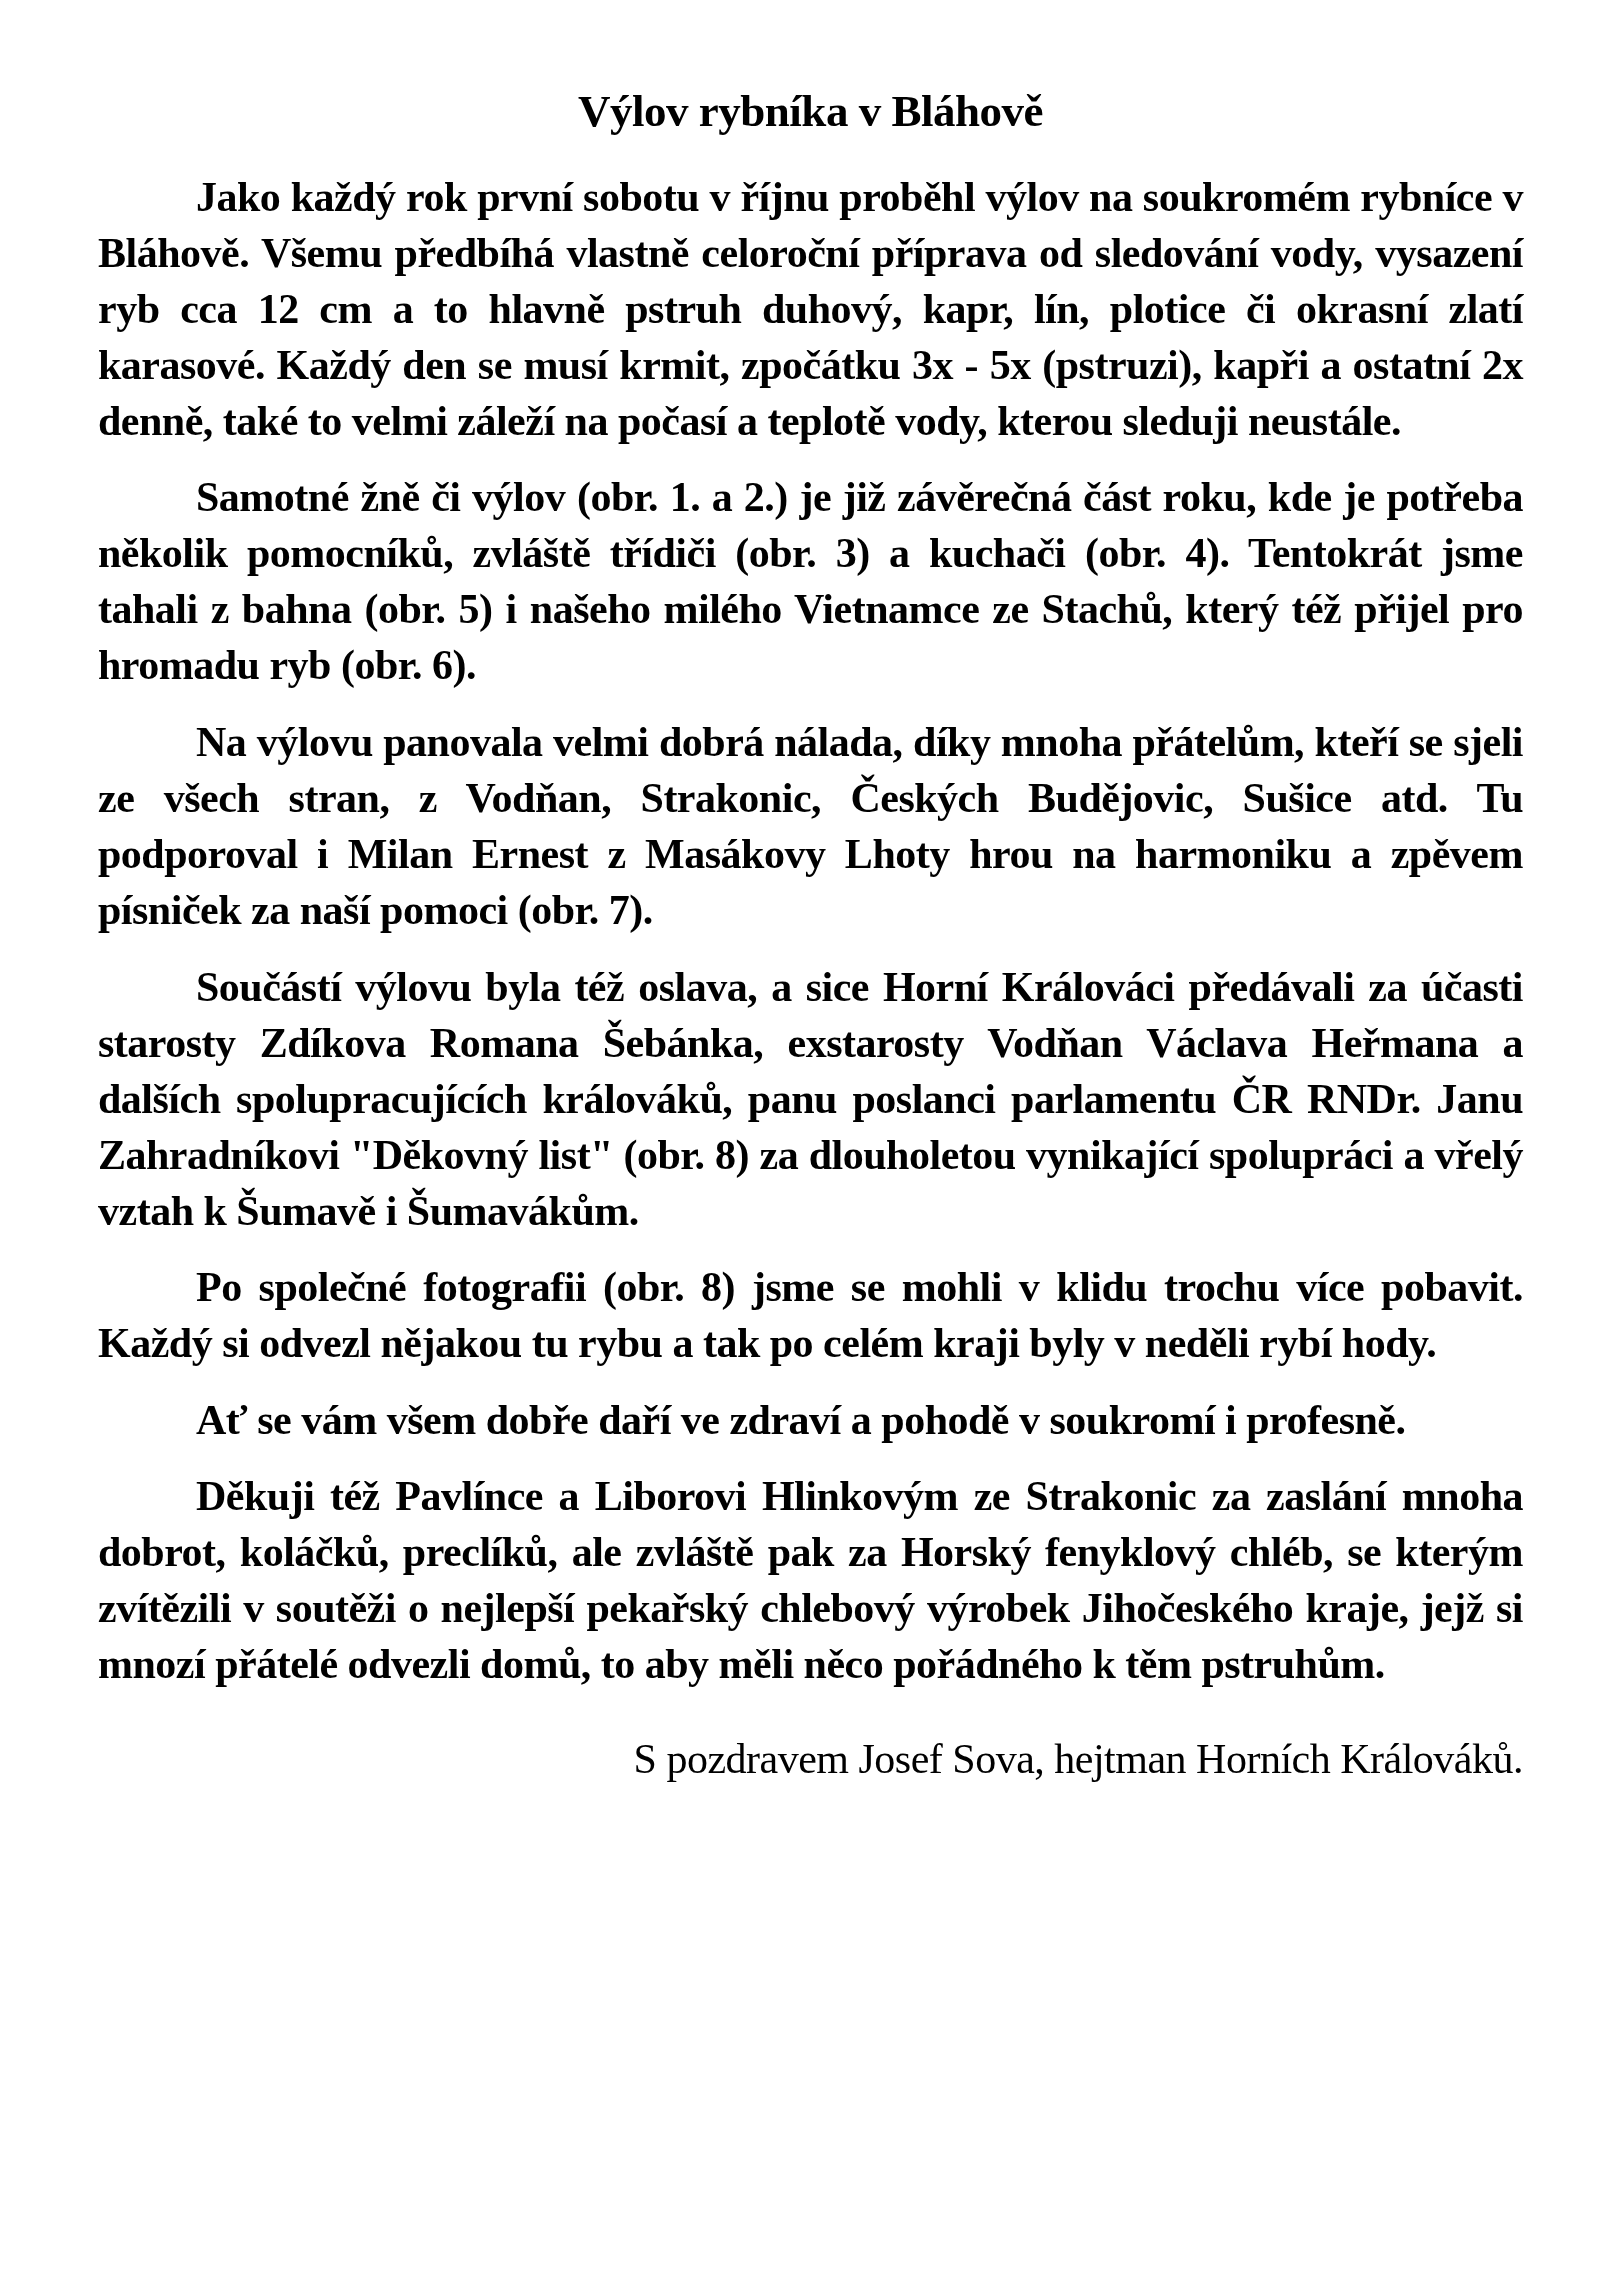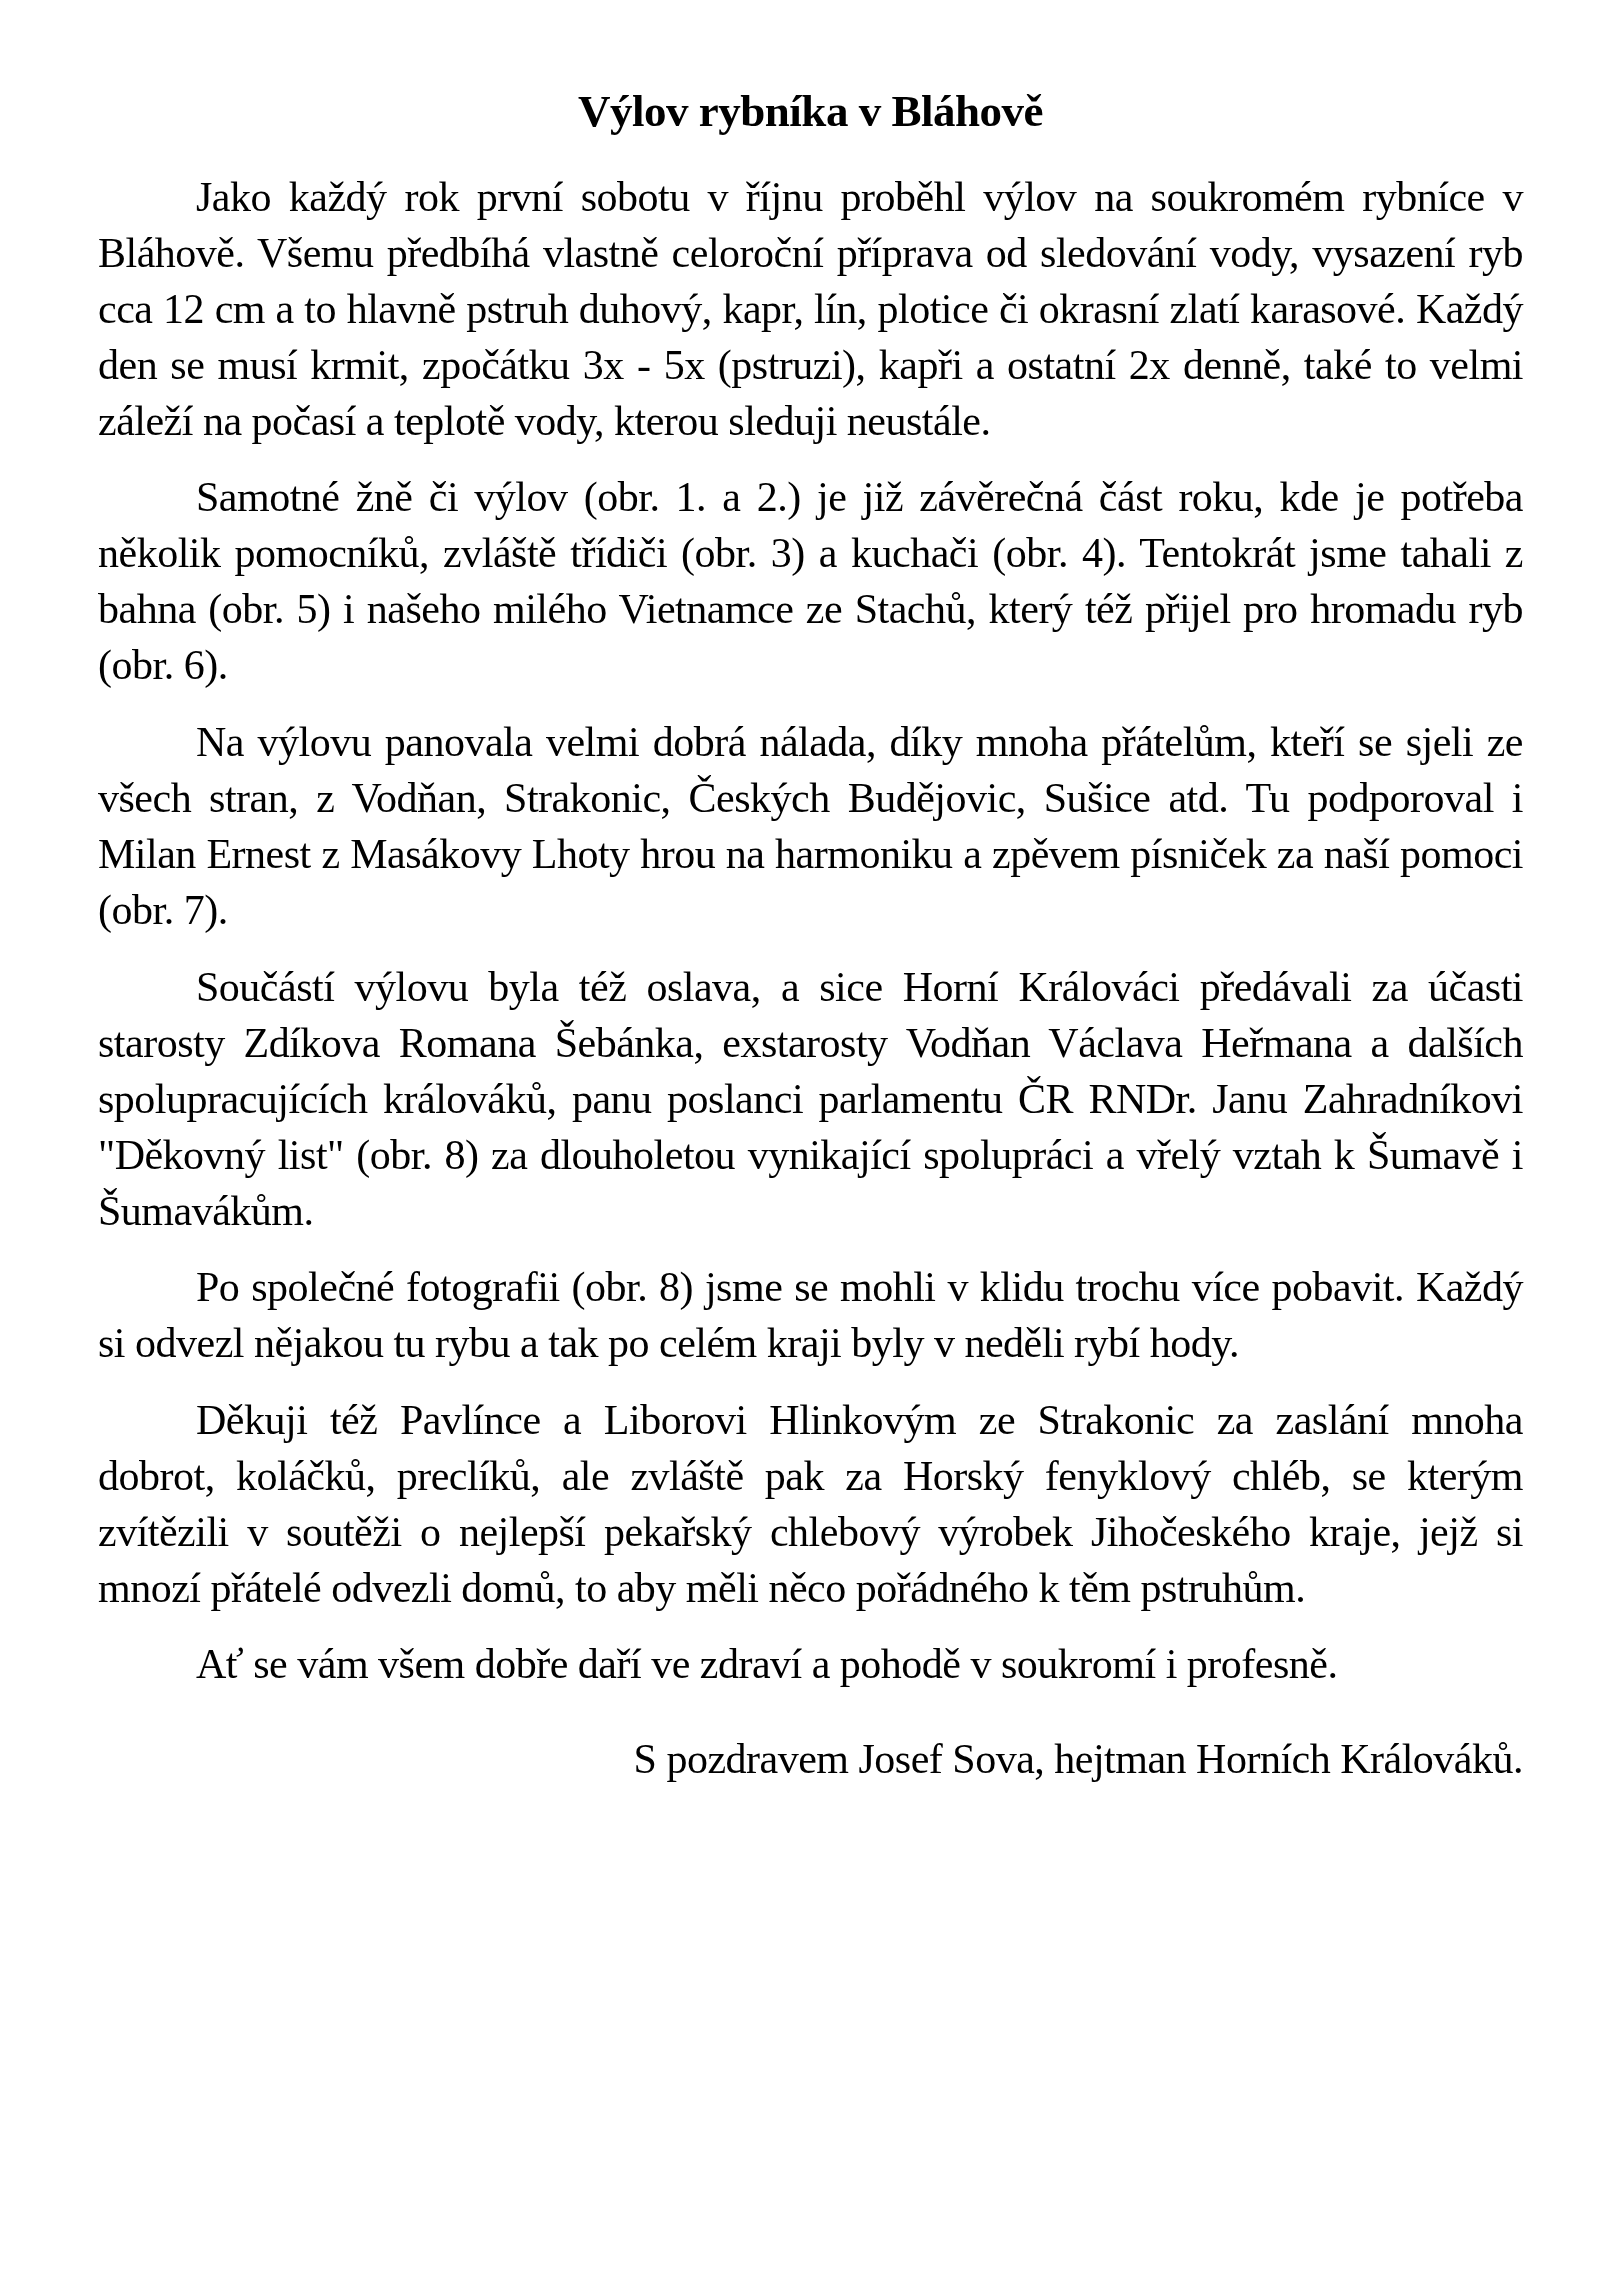--- a/index.html
+++ b/index.html
@@ -27,20 +27,21 @@
     letter-spacing: -0.5px;
   }
   .para {
     font-size: 42px;
     line-height: 56px;
     text-align: justify;
     text-justify: inter-word;
     text-indent: 98px;
     margin: 0 0 20.6px 0;
     letter-spacing: -0.5px;
+    font-weight: bold;
   }
   .signature {
     font-size: 42px;
     line-height: 56px;
     text-align: right;
     text-indent: 0;
     margin: 39px 0 0 0;
     letter-spacing: -0.5px;
   }
 </style>
@@ -48,18 +49,18 @@
 <body>
 
 <div class="page">
   <h1 class="doc-title">Výlov rybníka v Bláhově</h1>
 
   <p class="para">Jako každý rok první sobotu v říjnu proběhl výlov na soukromém rybníce v Bláhově. Všemu předbíhá vlastně celoroční příprava od sledování vody, vysazení ryb cca 12 cm a to hlavně pstruh duhový, kapr, lín, plotice či okrasní zlatí karasové. Každý den se musí krmit, zpočátku 3x - 5x (pstruzi), kapři a ostatní 2x denně, také to velmi záleží na počasí a teplotě vody, kterou sleduji neustále.</p>
   <p class="para">Samotné žně či výlov (obr. 1. a 2.) je již závěrečná část roku, kde je potřeba několik pomocníků, zvláště třídiči (obr. 3) a kuchači (obr. 4). Tentokrát jsme tahali z bahna (obr. 5) i našeho milého Vietnamce ze Stachů, který též přijel pro hromadu ryb (obr. 6).</p>
   <p class="para">Na výlovu panovala velmi dobrá nálada, díky mnoha přátelům, kteří se sjeli ze všech stran, z Vodňan, Strakonic, Českých Budějovic, Sušice atd. Tu podporoval i Milan Ernest z Masákovy Lhoty hrou na harmoniku a zpěvem písniček za naší pomoci (obr. 7).</p>
   <p class="para">Součástí výlovu byla též oslava, a sice Horní Králováci předávali za účasti starosty Zdíkova Romana Šebánka, exstarosty Vodňan Václava Heřmana a dalších spolupracujících králováků, panu poslanci parlamentu ČR RNDr. Janu Zahradníkovi "Děkovný list" (obr. 8) za dlouholetou vynikající spolupráci a vřelý vztah k Šumavě i Šumavákům.</p>
   <p class="para">Po společné fotografii (obr. 8) jsme se mohli v klidu trochu více pobavit. Každý si odvezl nějakou tu rybu a tak po celém kraji byly v neděli rybí hody.</p>
+  <p class="para">Ať se vám všem dobře daří ve zdraví a pohodě v soukromí i profesně.</p>
   <p class="para">Děkuji též Pavlínce a Liborovi Hlinkovým ze Strakonic za zaslání mnoha dobrot, koláčků, preclíků, ale zvláště pak za Horský fenyklový chléb, se kterým zvítězili v soutěži o nejlepší pekařský chlebový výrobek Jihočeského kraje, jejž si mnozí přátelé odvezli domů, to aby měli něco pořádného k těm pstruhům.</p>
-  <p class="para">Ať se vám všem dobře daří ve zdraví a pohodě v soukromí i profesně.</p>
 
   <p class="signature">S pozdravem Josef Sova, hejtman Horních Králováků.</p>
 </div>
 
 
 </body></html>

